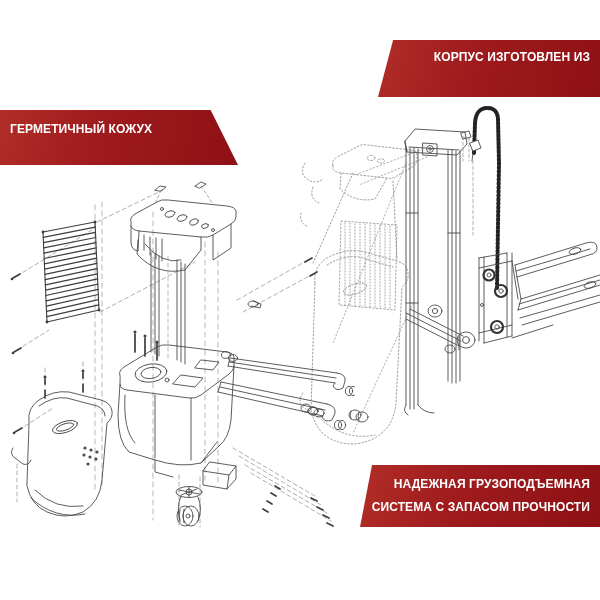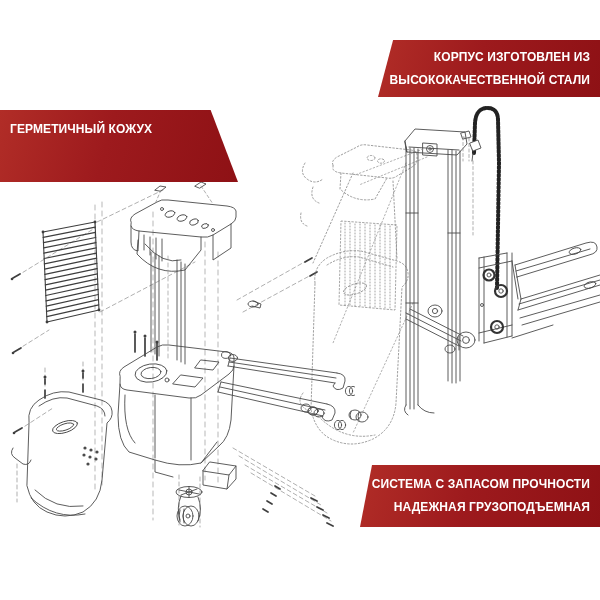--- a/index.html
+++ b/index.html
@@ -7,21 +7,21 @@
     position:relative;width:600px;height:600px;background:#ffffff;overflow:hidden;
     font-family:"Liberation Sans","DejaVu Sans",sans-serif;
   }
   .banner{
     position:absolute;box-sizing:border-box;color:#ffffff;font-weight:700;
     font-size:12px;line-height:23px;letter-spacing:.1px;white-space:nowrap;
     background:linear-gradient(105deg,#b12d27 0%,#9d1a1d 45%,#8e1115 100%);
   }
   .banner .line{display:block;}
   #banner-cover{
-    left:0;top:110px;width:238px;height:72px;padding:8px 0 0 10px;text-align:left;
+    left:0;top:110px;width:238px;height:55px;padding:8px 0 0 10px;text-align:left;
     clip-path:polygon(0 0,88.5% 0,100% 100%,0 100%);
   }
   #banner-steel{
     left:378px;top:40px;width:222px;height:57px;padding:6px 10px 0 0;text-align:right;
     clip-path:polygon(6.8% 0,100% 0,100% 100%,0 100%);
   }
   #banner-lift{
     left:360px;top:465px;width:240px;height:62px;padding:8px 10px 0 0;text-align:right;
     clip-path:polygon(5% 0,100% 0,100% 100%,0 100%);
   }
@@ -259,21 +259,20 @@
       </g>
     </g>
   </svg>
 
   <div id="banner-cover" class="banner">
     <span class="line">ГЕРМЕТИЧНЫЙ КОЖУХ</span>
   </div>
 
   <div id="banner-steel" class="banner">
     <span class="line">КОРПУС ИЗГОТОВЛЕН ИЗ</span>
-    <span class="line">ВЫСОКОКАЧЕСТВЕННОЙ СТАЛИ</span>
   </div>
 
   <div id="banner-lift" class="banner">
+    <span class="line">НАДЕЖНАЯ ГРУЗОПОДЪЕМНАЯ</span>
     <span class="line">СИСТЕМА С ЗАПАСОМ ПРОЧНОСТИ</span>
-    <span class="line">НАДЕЖНАЯ ГРУЗОПОДЪЕМНАЯ</span>
   </div>
 
 </div>
 
 </body></html>

